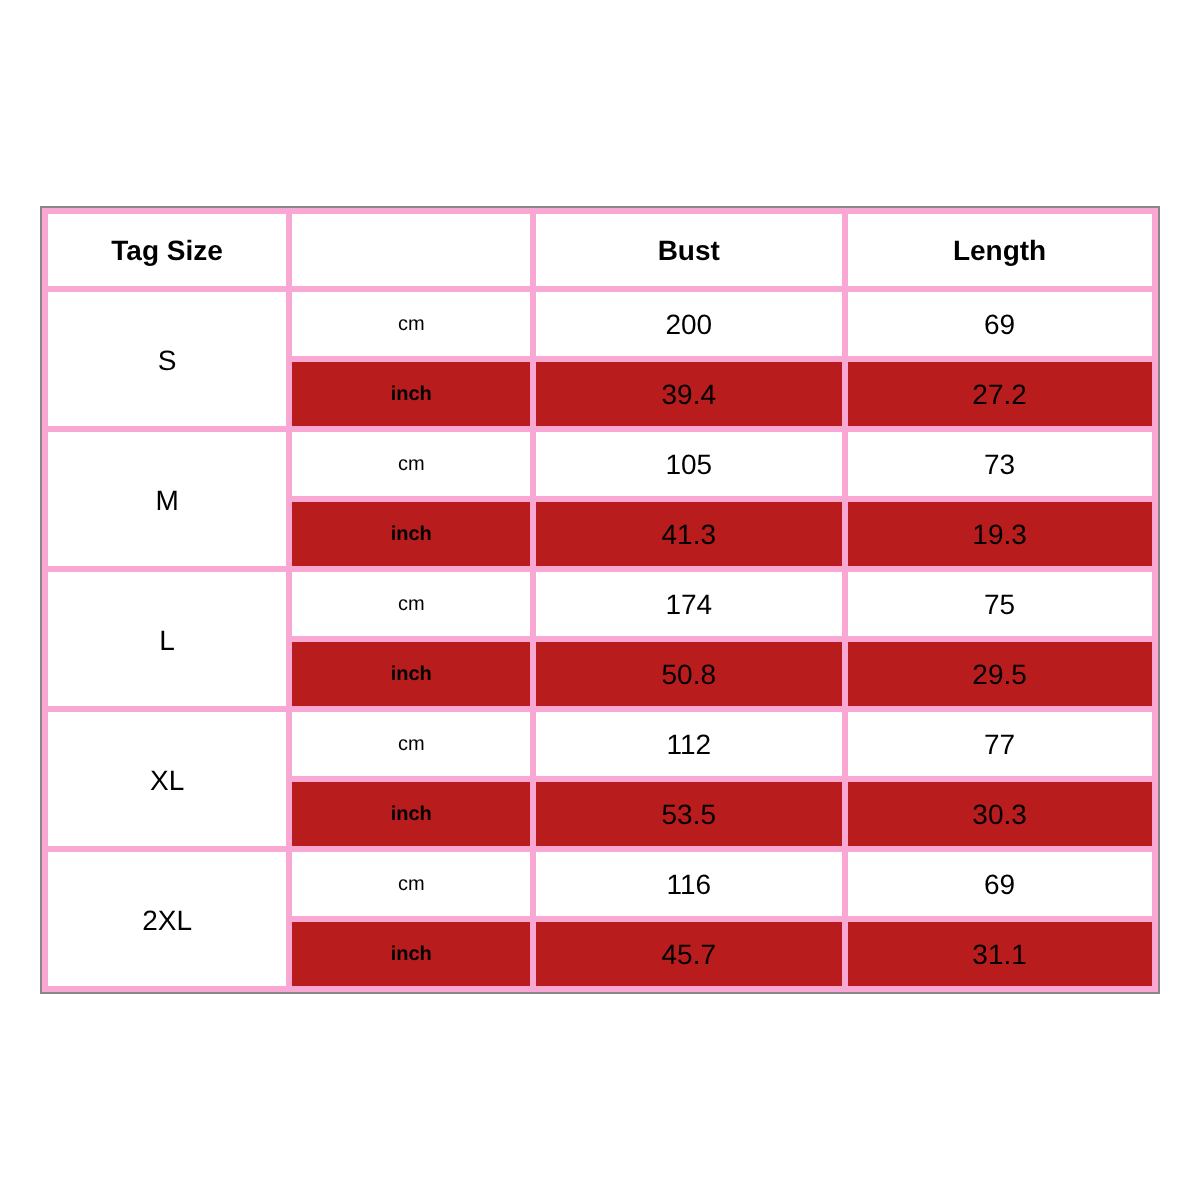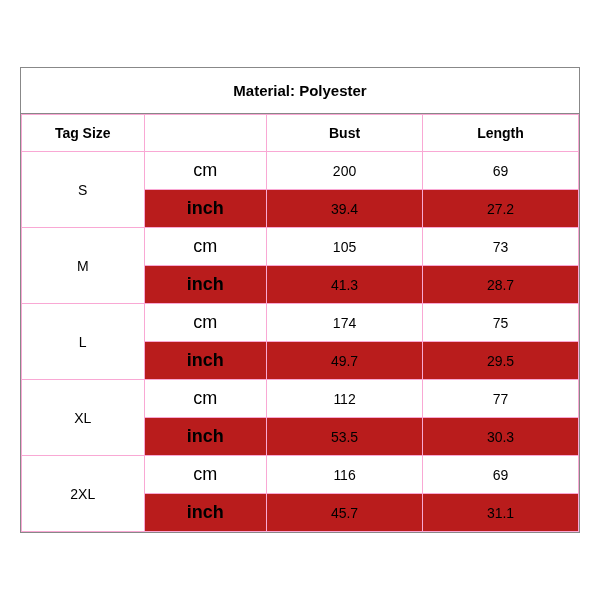--- a/index.html
+++ b/index.html
@@ -32,21 +32,21 @@
       border-bottom: 1.5px solid #888;
       background: #fff;
     }
 
     table {
       width: 100%;
       border-collapse: collapse;
     }
 
     th, td {
-      border: 1px solid #f9a8d4;
+      border: 3px solid #f9a8d4;
       text-align: center;
       padding: 8px 6px;
     }
 
     thead th {
       font-weight: bold;
       background: #fff;
       font-size: 14px;
     }
 
@@ -56,21 +56,21 @@
 
     .unit-col {
       width: 22%;
     }
 
     .value-col {
       width: 28%;
     }
 
     .unit-cell {
-      font-size: 18px;
+      font-size: 10px;
     }
 
     .inch-row td {
       background-color: #b91c1c;
     }
 
     .cm-row td {
       background-color: #fff;
     }
 
@@ -80,21 +80,20 @@
     }
 
     .header-row th {
       padding: 10px 6px;
     }
   </style>
 </head>
 <body>
 
 <div class="table-container">
-  <div class="title-row">Material: Polyester</div>
   <table>
     <thead>
       <tr class="header-row">
         <th class="tag-size-col">Tag Size</th>
         <th class="unit-col"></th>
         <th class="value-col">Bust</th>
         <th class="value-col">Length</th>
       </tr>
     </thead>
     <tbody id="table-body">
@@ -111,31 +110,31 @@
         </tr>
         <tr class="cm-row">
           <td class="size-cell tag-size-col" rowspan="2">M</td>
           <td class="unit-cell unit-col">cm</td>
           <td class="value-col">105</td>
           <td class="value-col">73</td>
         </tr>
         <tr class="inch-row">
           <td class="unit-cell unit-col" style="font-weight: bold;">inch</td>
           <td class="value-col">41.3</td>
-          <td class="value-col">28.7</td>
+          <td class="value-col">19.3</td>
         </tr>
         <tr class="cm-row">
           <td class="size-cell tag-size-col" rowspan="2">L</td>
           <td class="unit-cell unit-col">cm</td>
           <td class="value-col">174</td>
           <td class="value-col">75</td>
         </tr>
         <tr class="inch-row">
           <td class="unit-cell unit-col" style="font-weight: bold;">inch</td>
-          <td class="value-col">49.7</td>
+          <td class="value-col">50.8</td>
           <td class="value-col">29.5</td>
         </tr>
         <tr class="cm-row">
           <td class="size-cell tag-size-col" rowspan="2">XL</td>
           <td class="unit-cell unit-col">cm</td>
           <td class="value-col">112</td>
           <td class="value-col">77</td>
         </tr>
         <tr class="inch-row">
           <td class="unit-cell unit-col" style="font-weight: bold;">inch</td>

